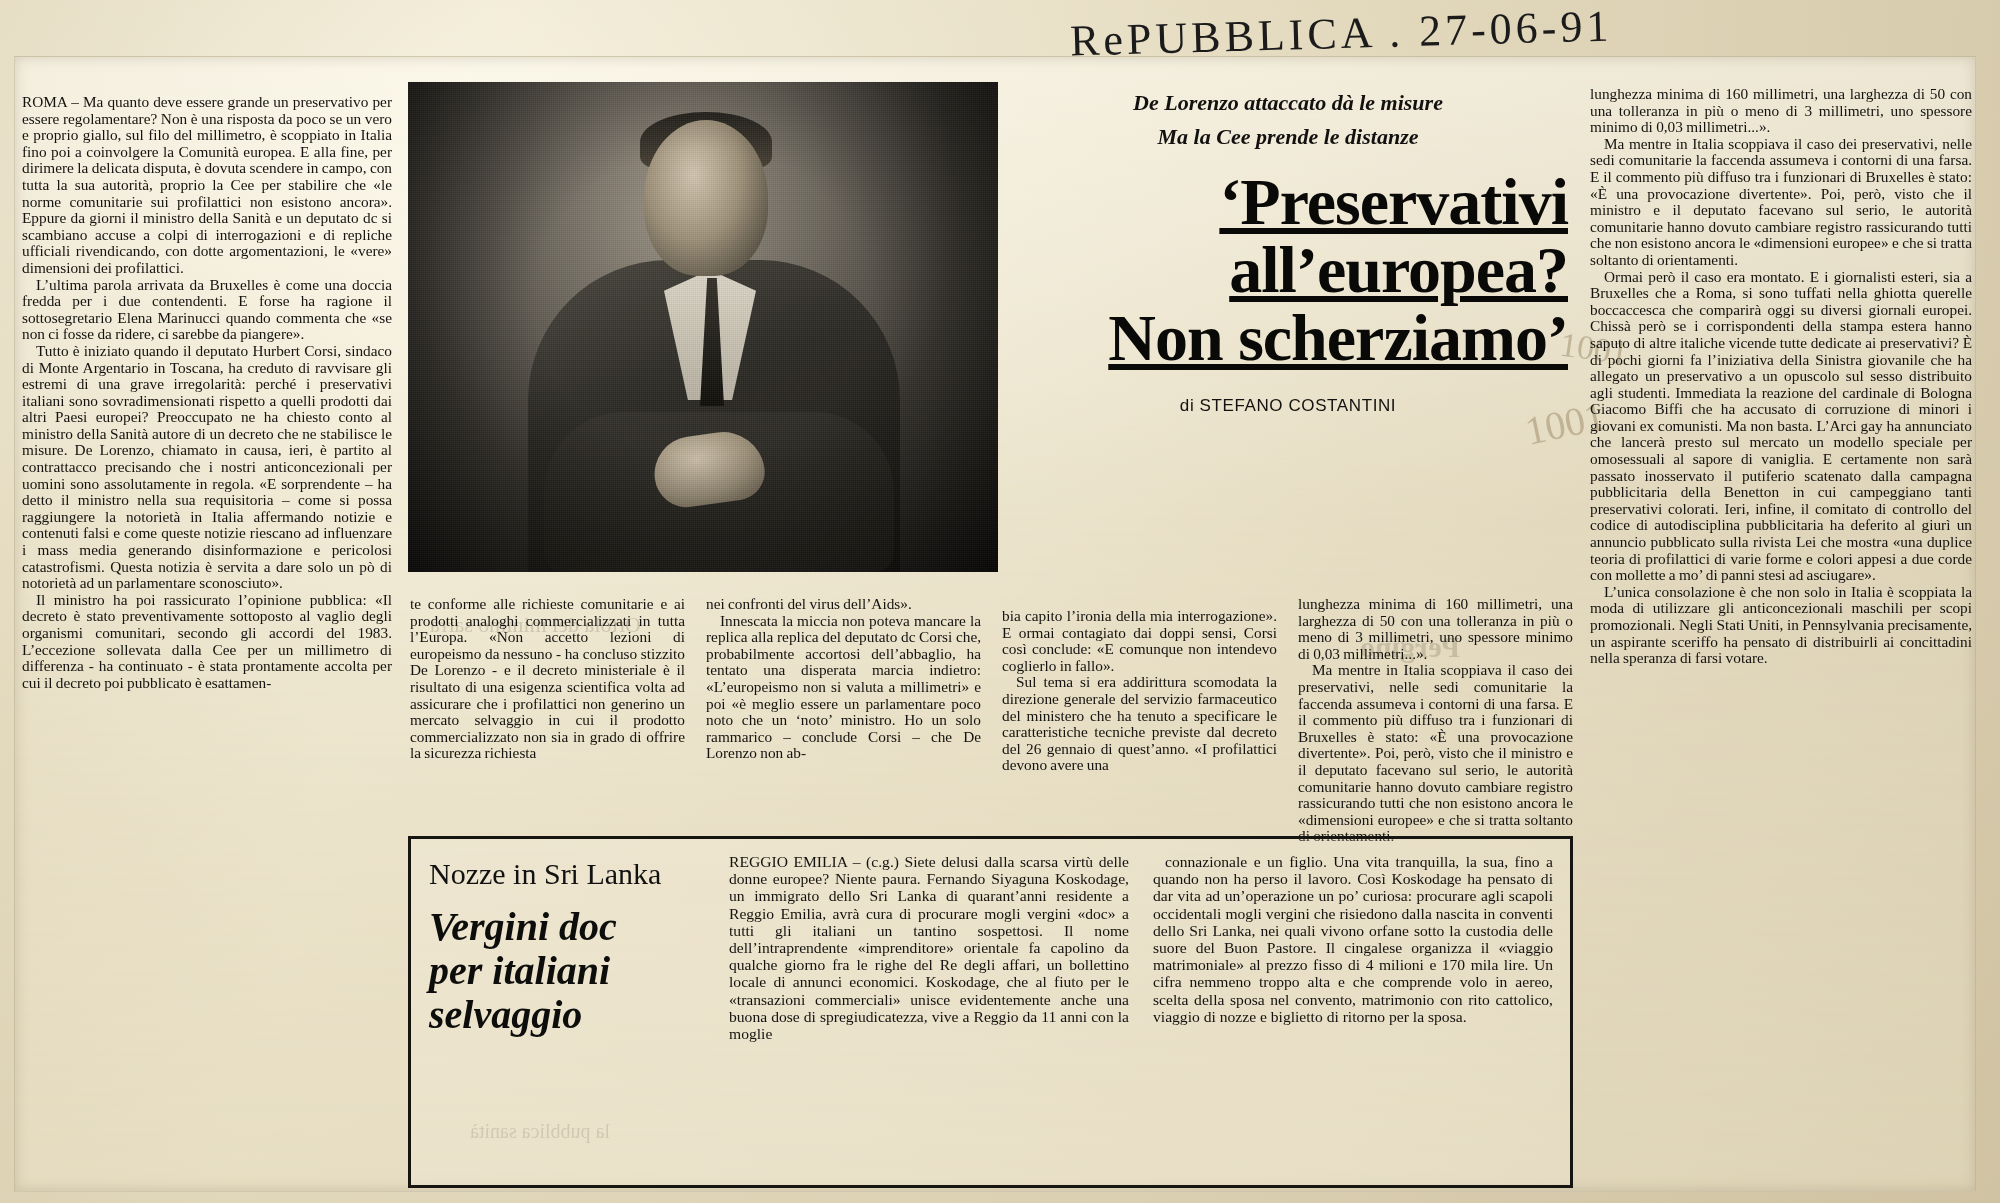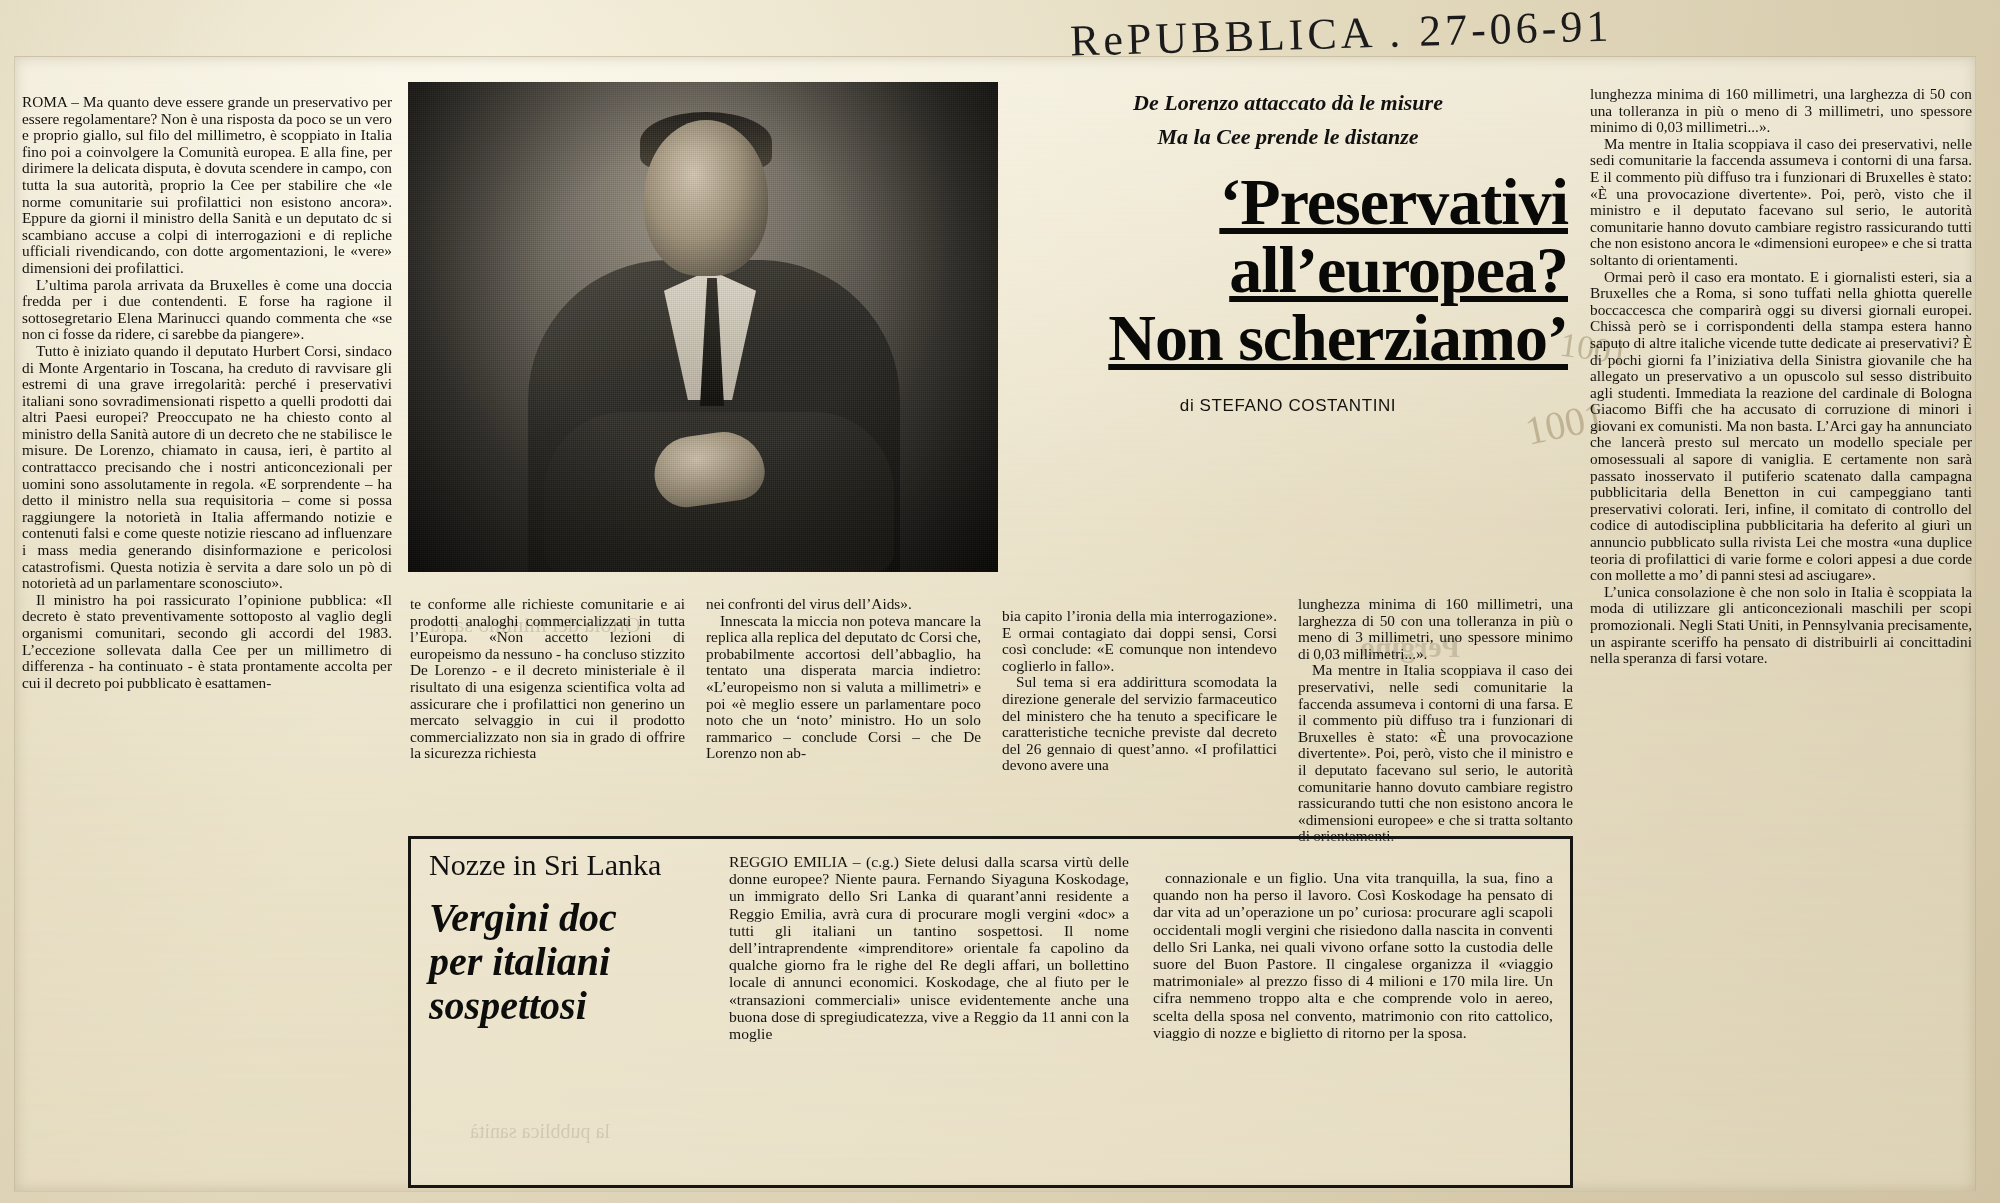--- a/index.html
+++ b/index.html
@@ -212,24 +212,24 @@
   }
   #box .box-deck {
     font-family: "Liberation Serif", serif;
     font-style: italic;
     font-weight: 700;
     font-size: 40px;
     line-height: 44px;
     color: #0d0d0c;
     margin-top: 14px;
   }
-  #boxcol0 { position:absolute; left: 18px; top: 9px; width: 270px; }
+  #boxcol0 { position:absolute; left: 18px; top: 18px; width: 270px; }
   #boxcol1 { position:absolute; left: 318px; top: 14px; width: 400px; text-align: justify;
              font-size: 15.6px; line-height: 17.2px; font-family:"Liberation Serif",serif; color:#14120f; }
-  #boxcol2 { position:absolute; left: 742px; top: 30px; width: 400px; text-align: justify;
+  #boxcol2 { position:absolute; left: 742px; top: 14px; width: 400px; text-align: justify;
              font-size: 15.6px; line-height: 17.2px; font-family:"Liberation Serif",serif; color:#14120f; }
   #boxcol1 p, #boxcol2 p { margin: 0; text-indent: 12px; }
   #boxcol1 p.first { text-indent: 0; }
 
   
   .showthrough {
     position: absolute;
     color: rgba(80,70,50,0.20);
     font-family: "Liberation Serif", serif;
     font-size: 26px;
@@ -319,21 +319,21 @@
     <p>Ormai però il caso era montato. E i giornalisti esteri, sia a Bruxelles che a Roma, si sono tuffati nella ghiotta querelle boccaccesca che comparirà oggi su diversi giornali europei. Chissà però se i corrispondenti della stampa estera hanno saputo di altre italiche vicende tutte dedicate ai preservativi? È di pochi giorni fa l’iniziativa della Sinistra giovanile che ha allegato un preservativo a un opuscolo sul sesso distribuito agli studenti. Immediata la reazione del cardinale di Bologna Giacomo Biffi che ha accusato di corruzione di minori i giovani ex comunisti. Ma non basta. L’Arci gay ha annunciato che lancerà presto sul mercato un modello speciale per omosessuali al sapore di vaniglia. E certamente non sarà passato inosservato il putiferio scatenato dalla campagna pubblicitaria della Benetton in cui campeggiano tanti preservativi colorati. Ieri, infine, il comitato di controllo del codice di autodisciplina pubblicitaria ha deferito al giurì un annuncio pubblicato sulla rivista Lei che mostra «una duplice teoria di profilattici di varie forme e colori appesi a due corde con mollette a mo’ di panni stesi ad asciugare».</p>
     <p>L’unica consolazione è che non solo in Italia è scoppiata la moda di utilizzare gli anticoncezionali maschili per scopi promozionali. Negli Stati Uniti, in Pennsylvania precisamente, un aspirante sceriffo ha pensato di distribuirli ai concittadini nella speranza di farsi votare.</p>
   </div>
 
   <div id="box">
     <div id="boxcol0">
       <div class="box-title">Nozze in Sri Lanka</div>
       <div class="box-deck">
         <span>Vergini doc</span><br>
         <span>per italiani</span><br>
-        <span>sospettosi</span>
+        <span>selvaggio</span>
       </div>
     </div>
     <div id="boxcol1">
       <p class="first">REGGIO EMILIA – (c.g.) Siete delusi dalla scarsa virtù delle donne europee? Niente paura. Fernando Siyaguna Koskodage, un immigrato dello Sri Lanka di quarant’anni residente a Reggio Emilia, avrà cura di procurare mogli vergini «doc» a tutti gli italiani un tantino sospettosi. Il nome dell’intraprendente «imprenditore» orientale fa capolino da qualche giorno fra le righe del Re degli affari, un bollettino locale di annunci economici. Koskodage, che al fiuto per le «transazioni commerciali» unisce evidentemente anche una buona dose di spregiudicatezza, vive a Reggio da 11 anni con la moglie</p>
     </div>
     <div id="boxcol2">
       <p class="first">connazionale e un figlio. Una vita tranquilla, la sua, fino a quando non ha perso il lavoro. Così Koskodage ha pensato di dar vita ad un’operazione un po’ curiosa: procurare agli scapoli occidentali mogli vergini che risiedono dalla nascita in conventi dello Sri Lanka, nei quali vivono orfane sotto la custodia delle suore del Buon Pastore. Il cingalese organizza il «viaggio matrimoniale» al prezzo fisso di 4 milioni e 170 mila lire. Un cifra nemmeno troppo alta e che comprende volo in aereo, scelta della sposa nel convento, matrimonio con rito cattolico, viaggio di nozze e biglietto di ritorno per la sposa.</p>
     </div>
   </div>
 </div>

